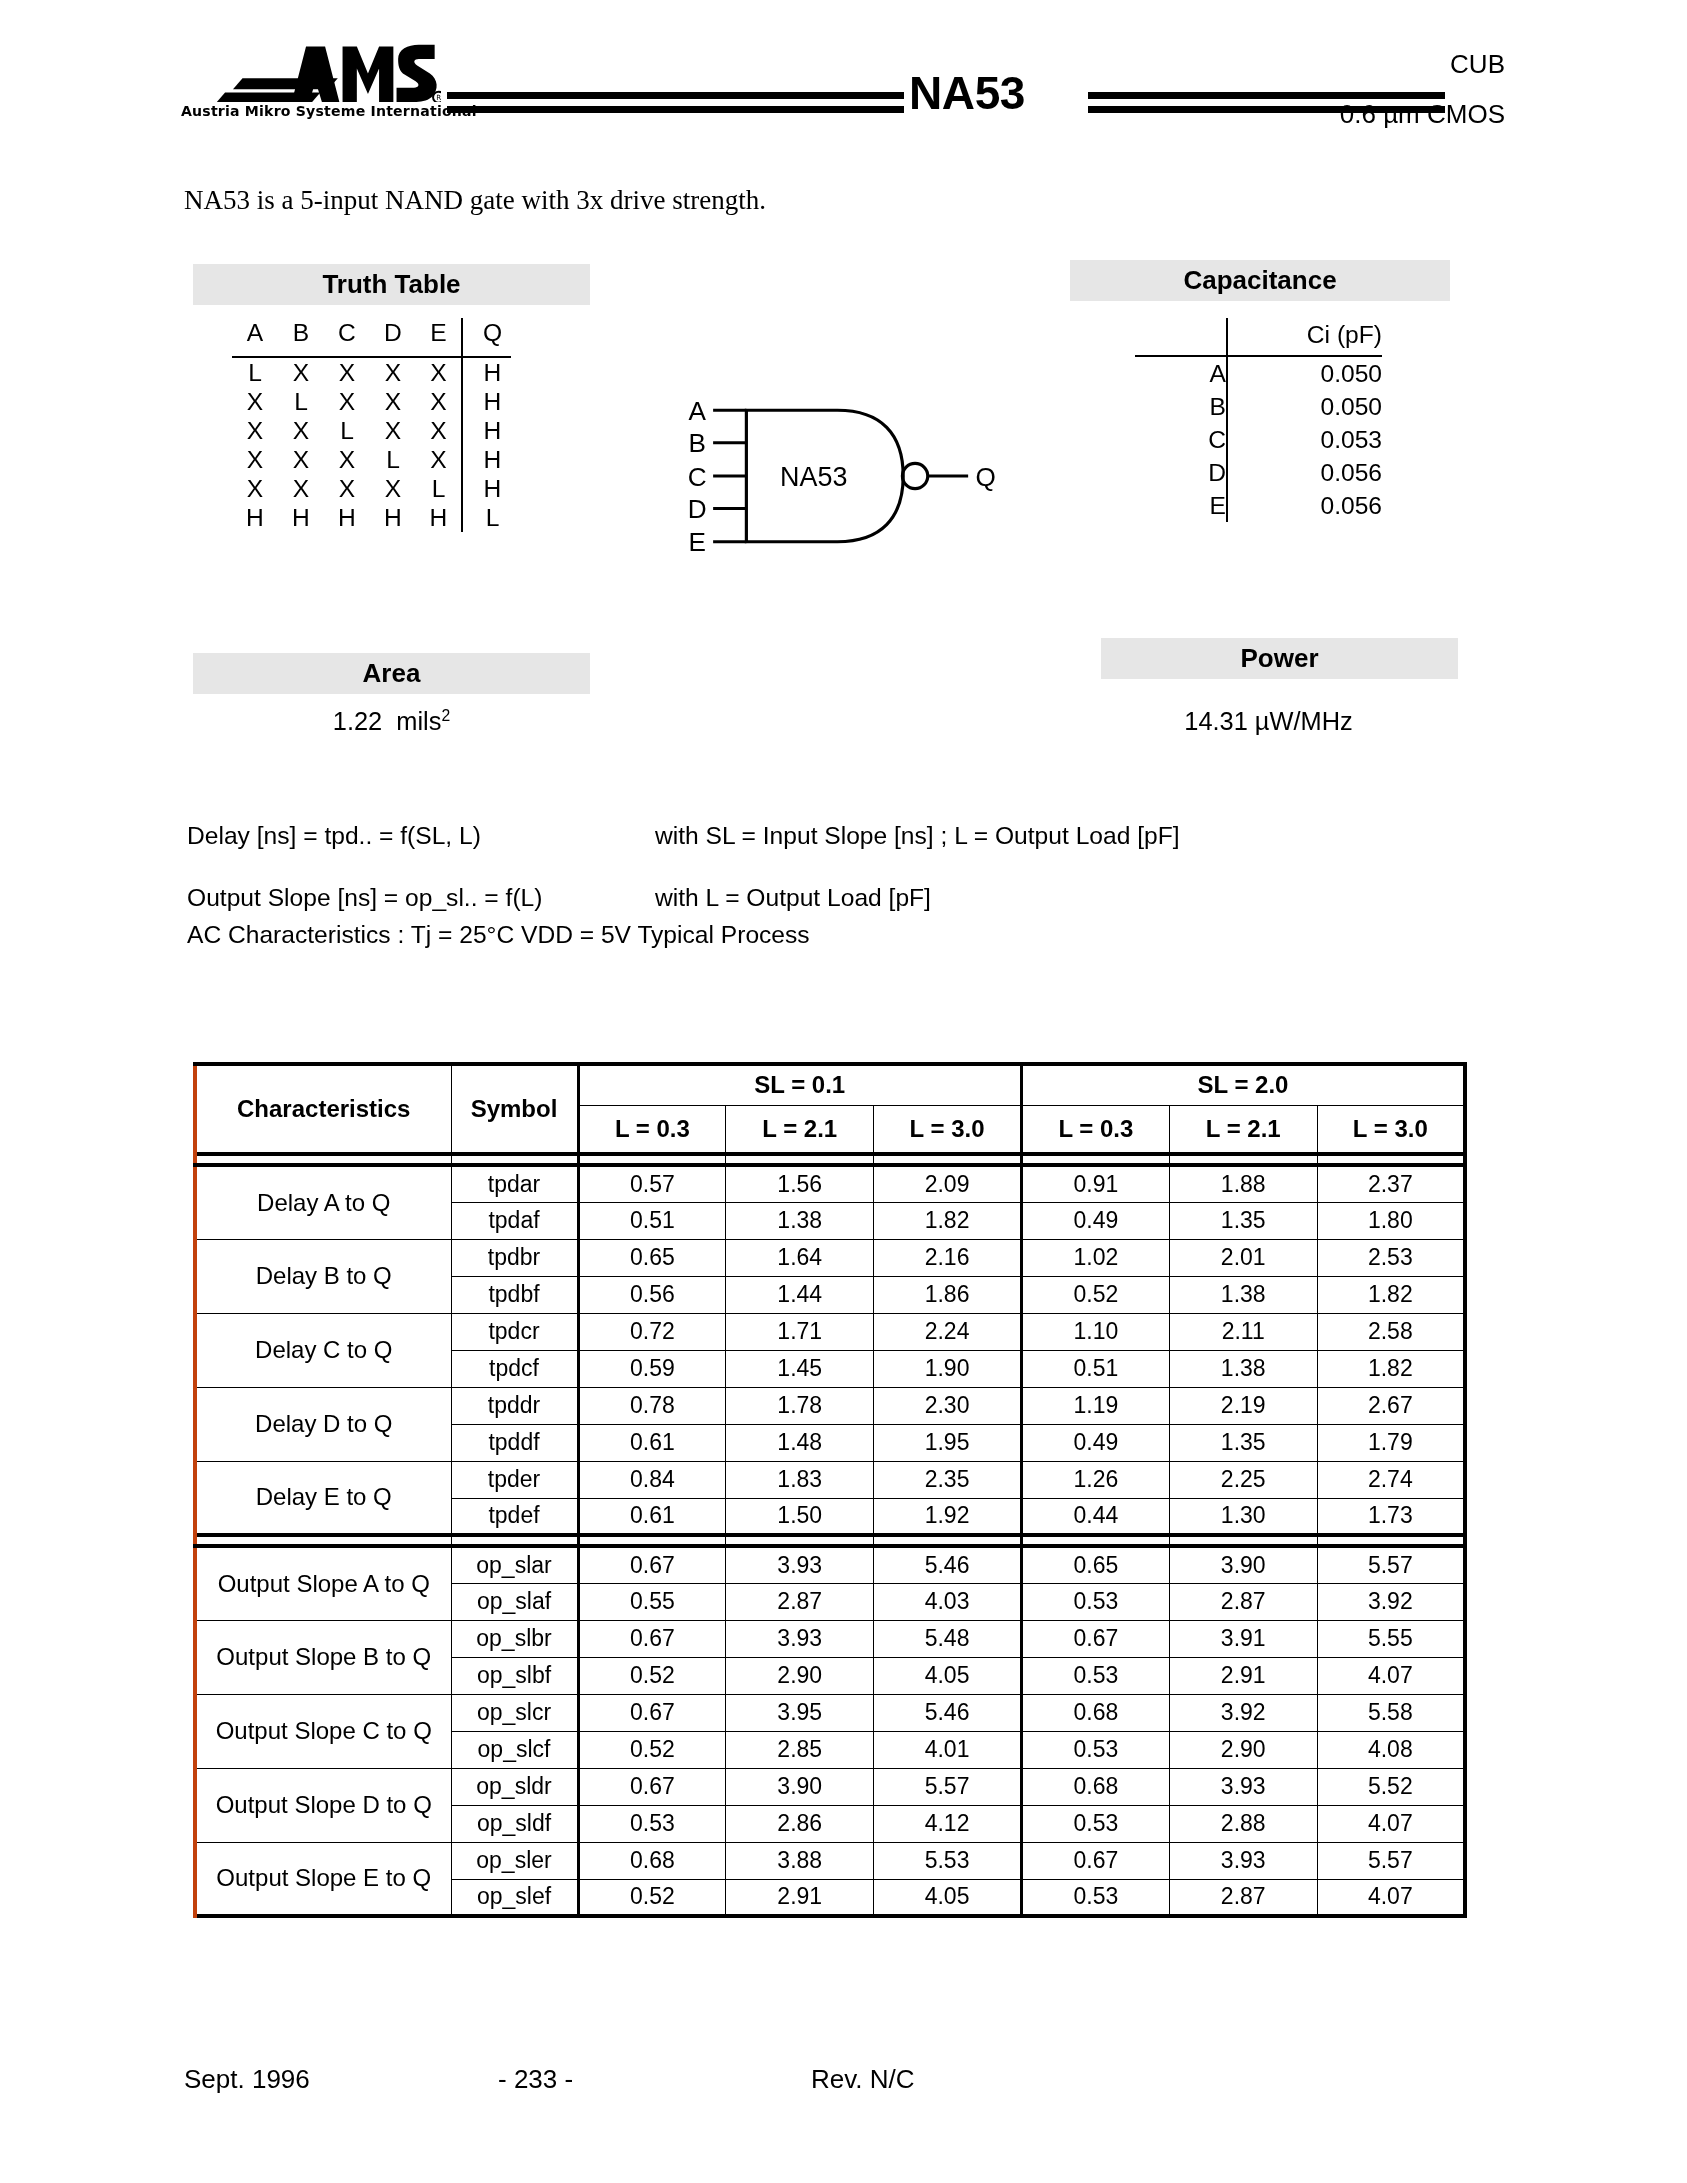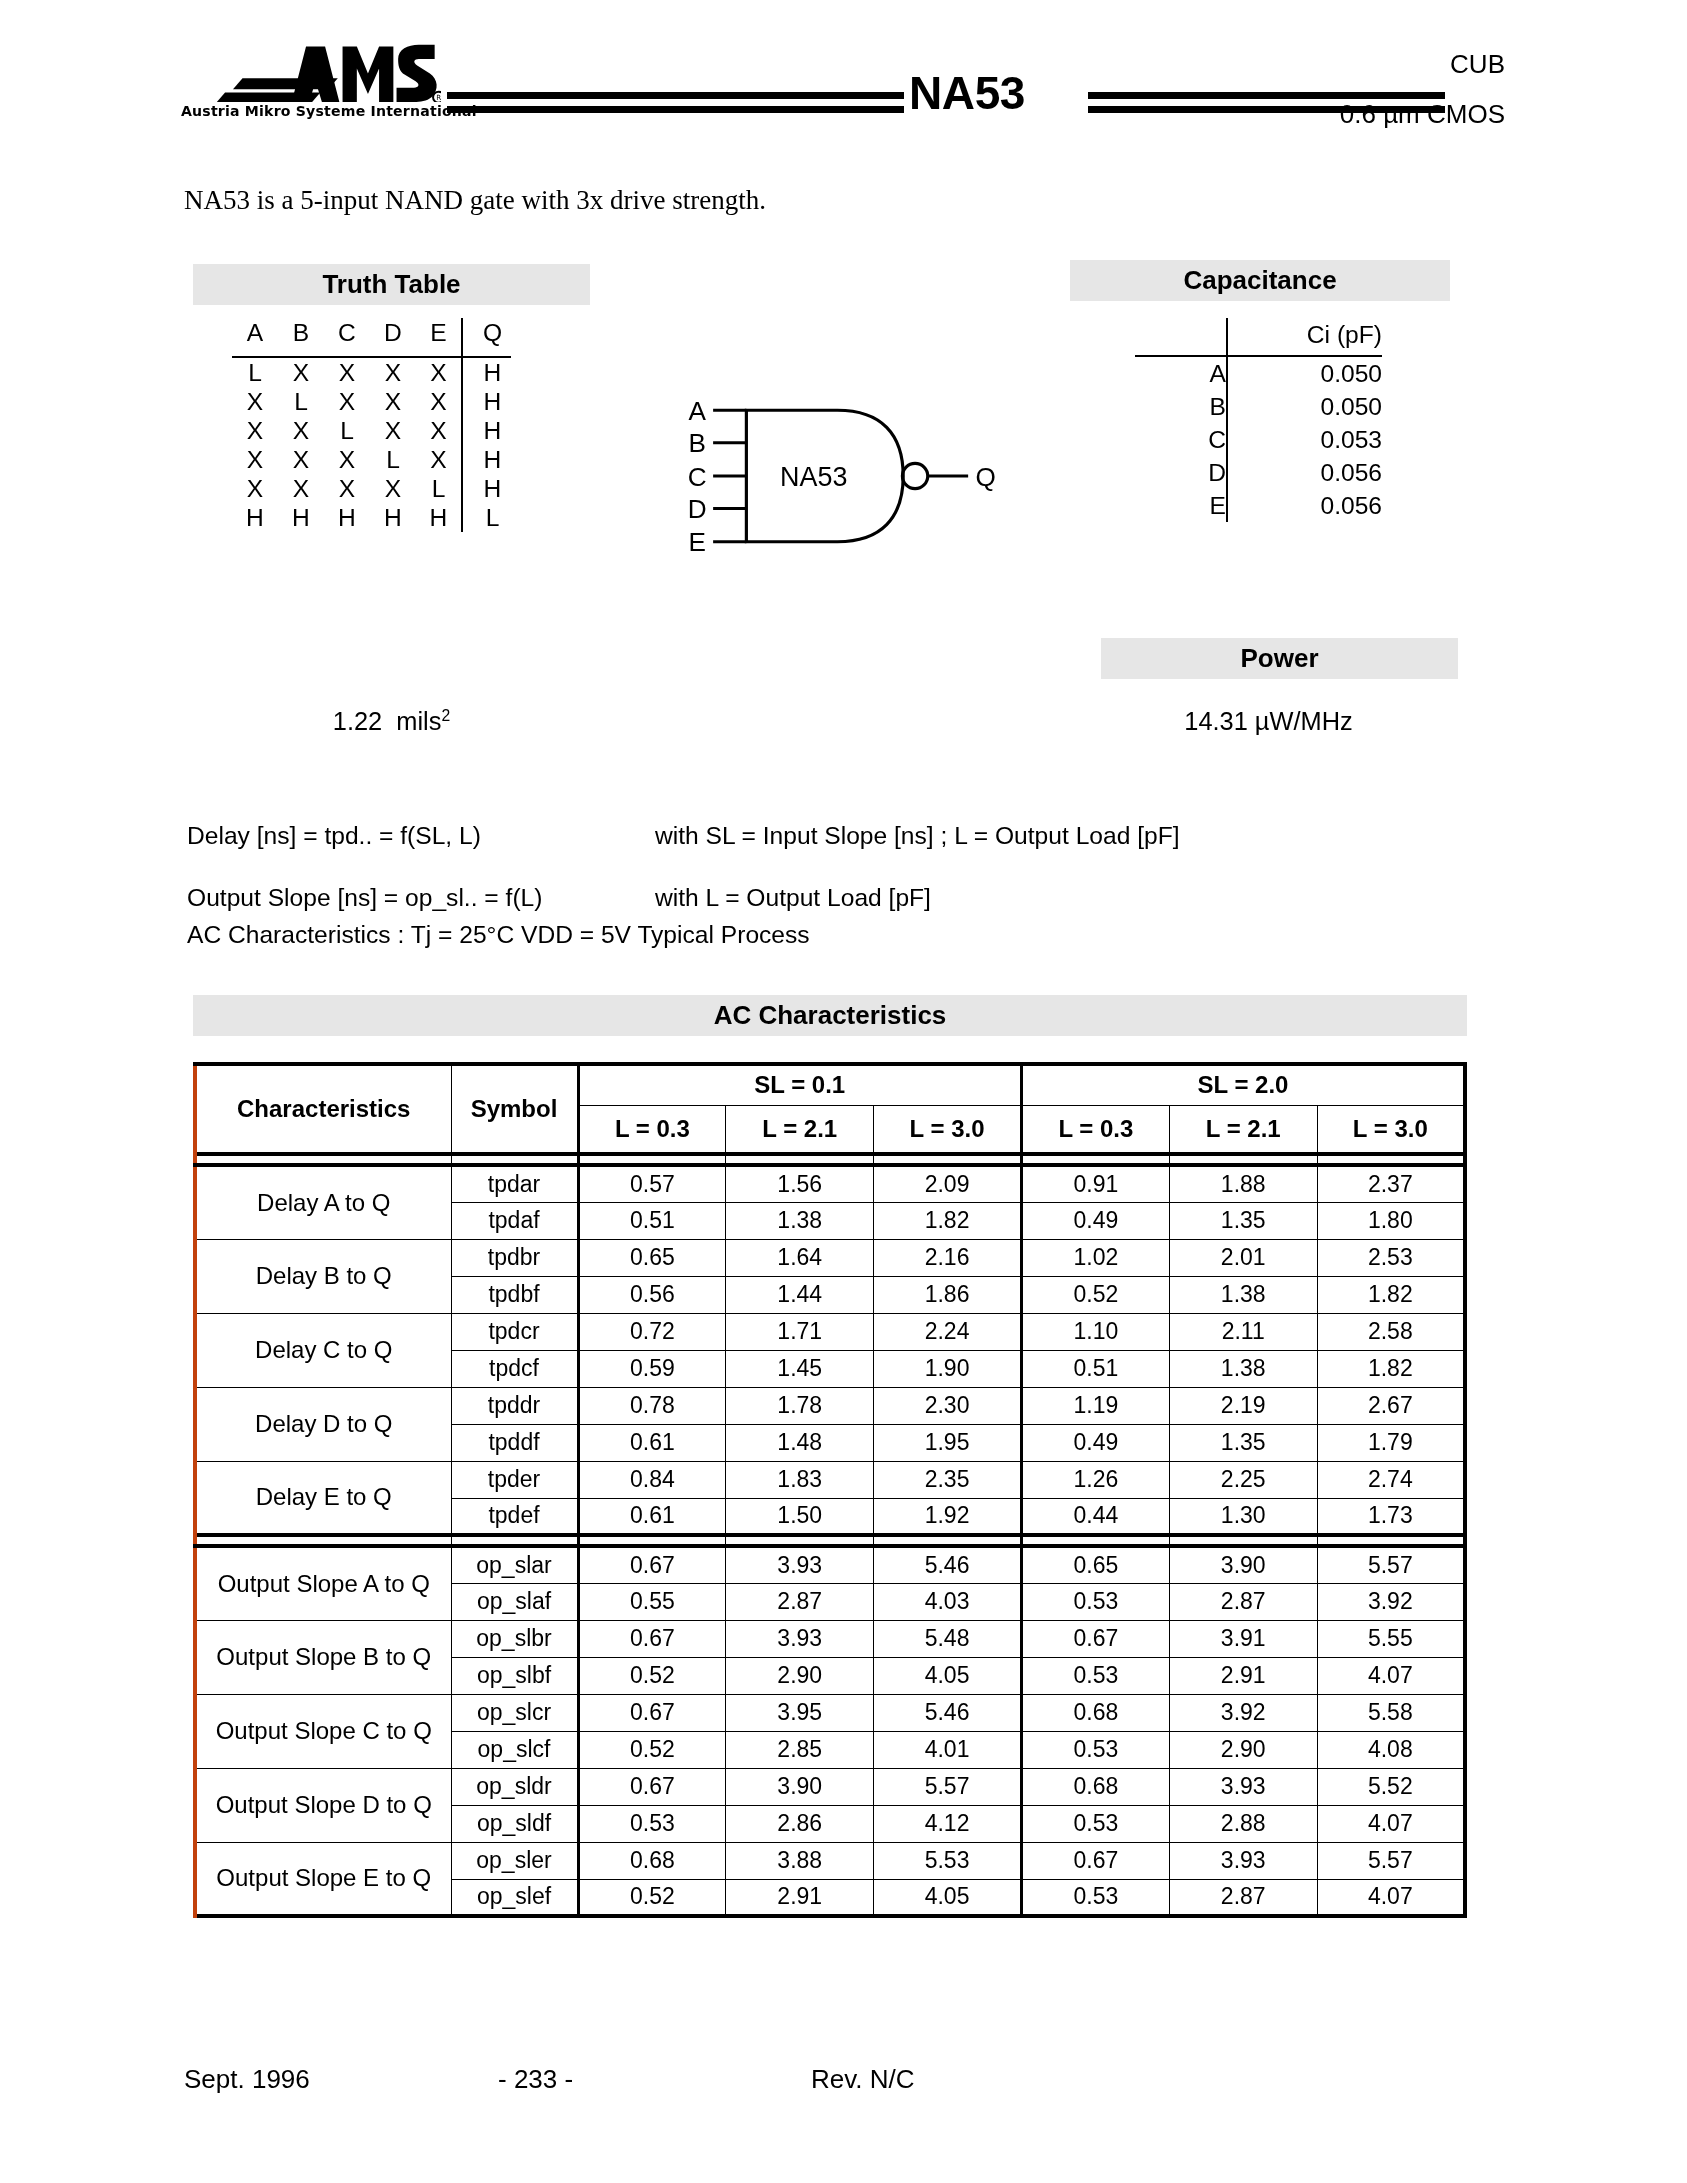--- a/index.html
+++ b/index.html
@@ -281,22 +281,22 @@
     <div class="header-right">
       <div class="header-cub">CUB</div>
       <div class="header-process">0.6 µm CMOS</div>
     </div>
   </div>
 
   <div class="intro">NA53 is a 5-input NAND gate with 3x drive strength.</div>
 
   <div class="band" id="band-truth">Truth Table</div>
   <div class="band" id="band-cap">Capacitance</div>
+  <div class="band" id="band-area">Area</div>
   <div class="band" id="band-power">Power</div>
-  <div class="band" id="band-ac">AC Characteristics</div>
 
   <div class="truth">
     <table>
       <tbody>
         <tr class="hdr-row">
           <td>A</td>
           <td>B</td>
           <td>C</td>
           <td>D</td>
           <td>E</td>

